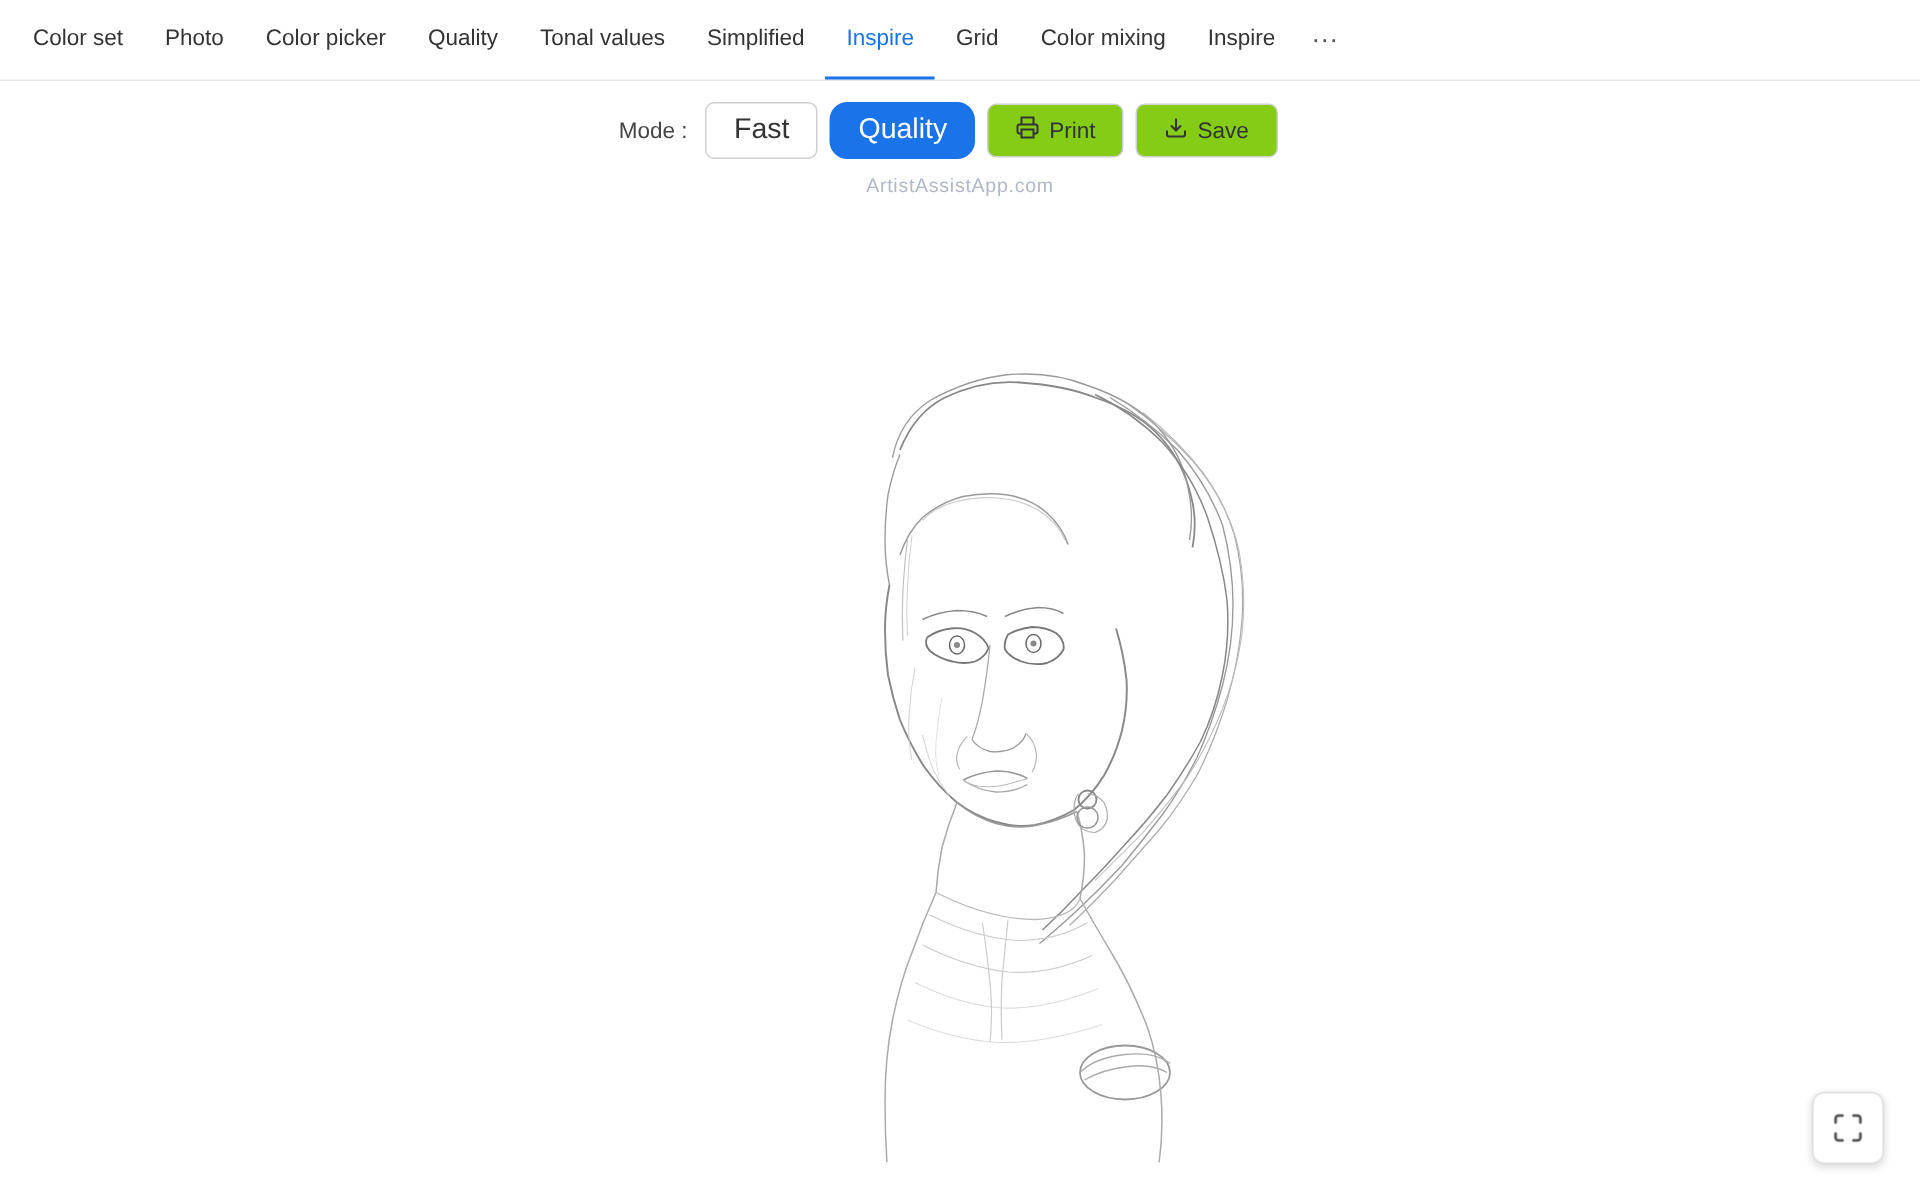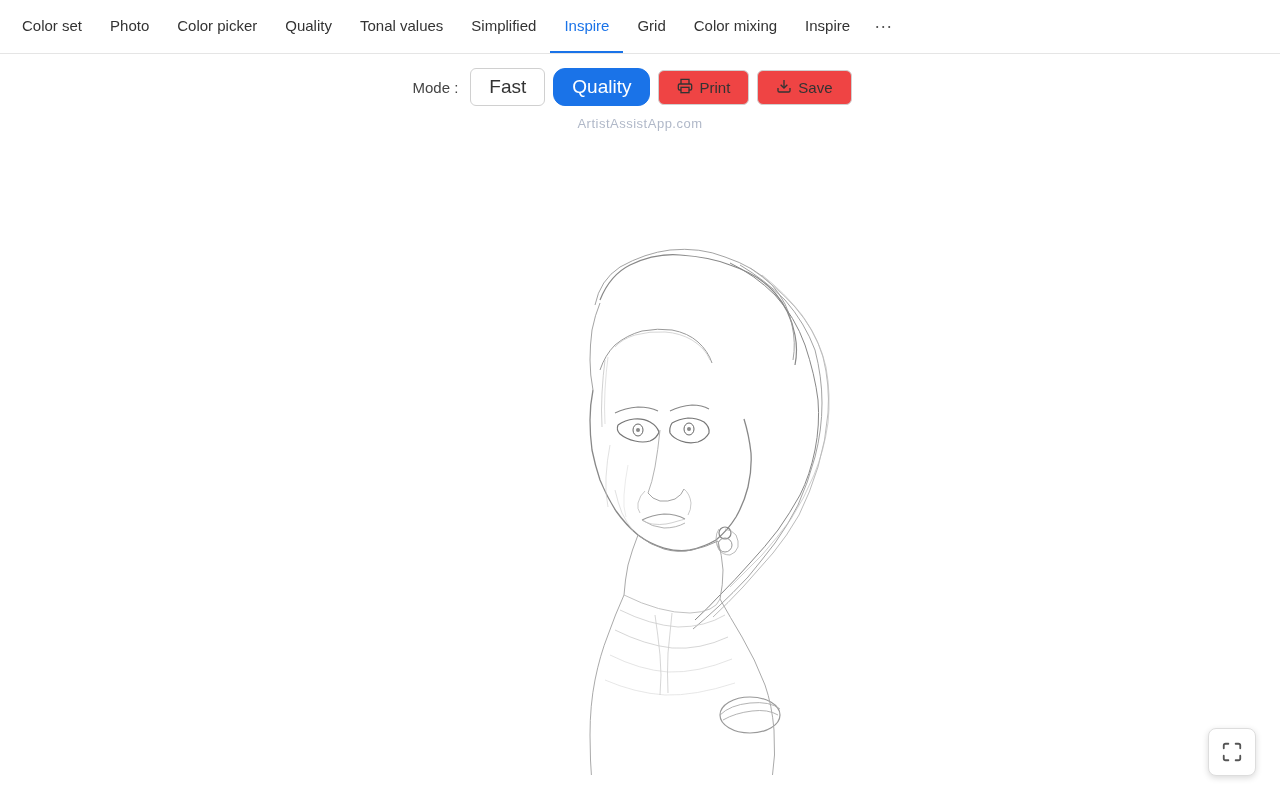--- a/index.html
+++ b/index.html
@@ -69,21 +69,21 @@
       border-color: #1a73e8;
       border-radius: 12px;
     }
     .action-btn {
       display: flex;
       align-items: center;
       gap: 6px;
       padding: 7px 18px;
       border-radius: 6px;
       border: 1px solid #d0d0d0;
-      background: #ef4444;
+      background: #84cc16;
       font-size: 15px;
       color: #333;
       cursor: pointer;
     }
 
     
     .watermark {
       text-align: center;
       font-size: 13px;
       color: #b0b8c8;

